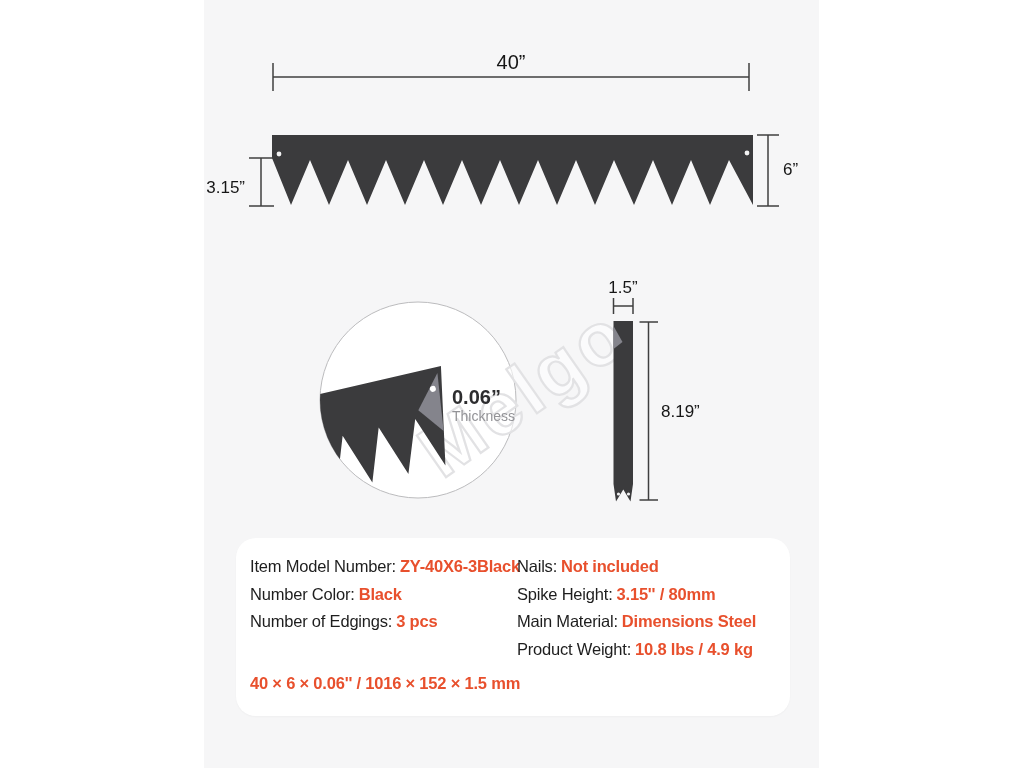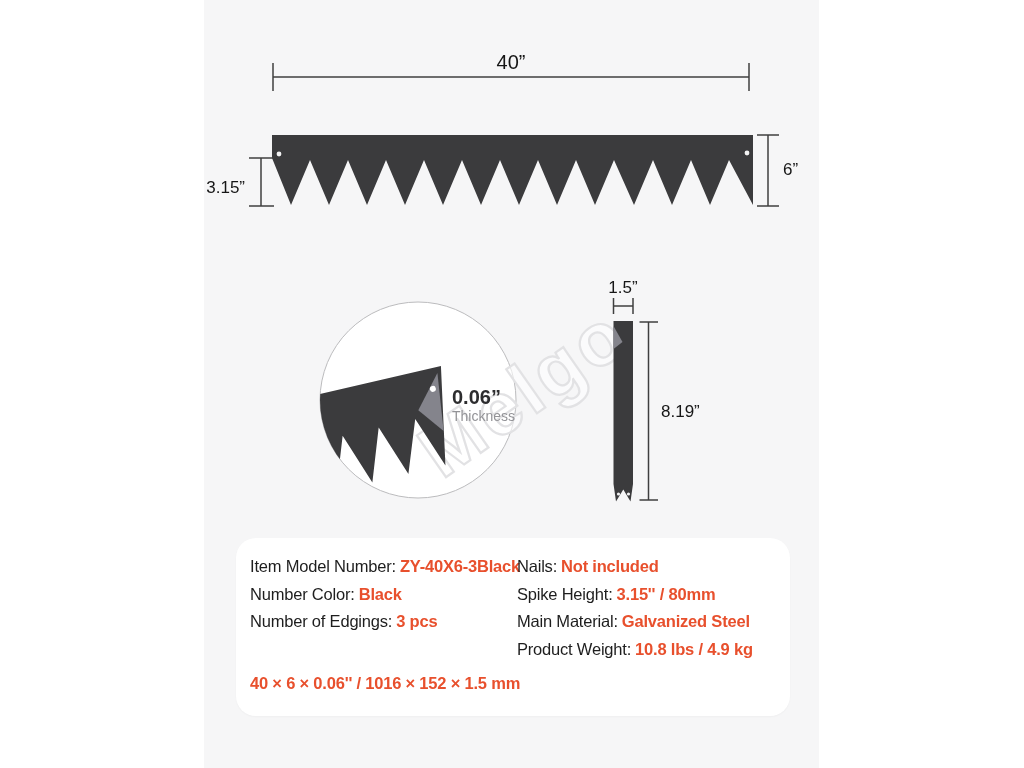--- a/index.html
+++ b/index.html
@@ -141,19 +141,19 @@
     </div>
   </div>
   <div class="spec-col right">
     <div class="spec-row">
       <span class="spec-label">Nails:</span><span class="spec-value">Not included</span>
     </div>
     <div class="spec-row">
       <span class="spec-label">Spike Height:</span><span class="spec-value">3.15'' / 80mm</span>
     </div>
     <div class="spec-row">
-      <span class="spec-label">Main Material:</span><span class="spec-value">Galvanized Steel</span>
+      <span class="spec-label">Main Material:</span><span class="spec-value">Dimensions Steel</span>
     </div>
     <div class="spec-row">
       <span class="spec-label">Product Weight:</span><span class="spec-value">10.8 lbs / 4.9 kg</span>
     </div>
   </div>
 </div>
 
 </body></html>

